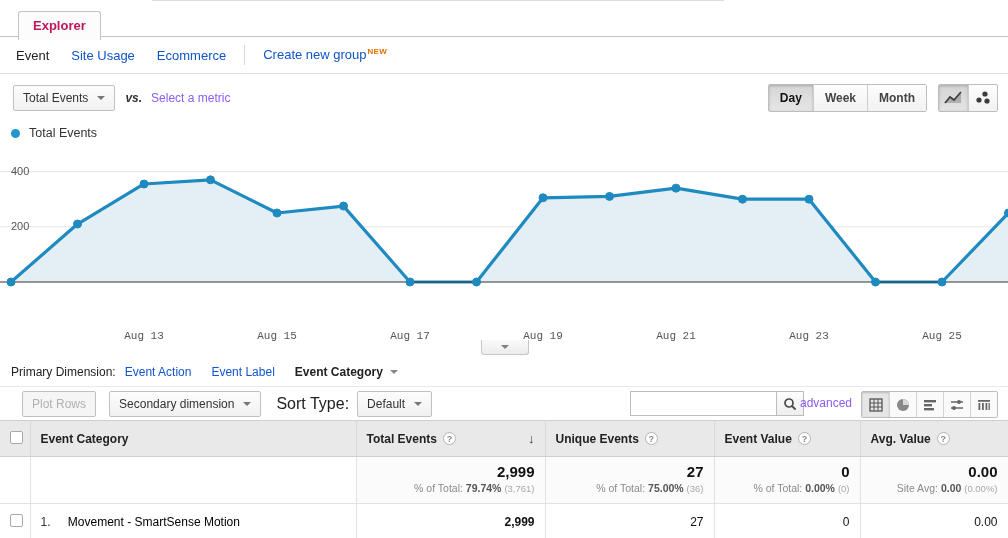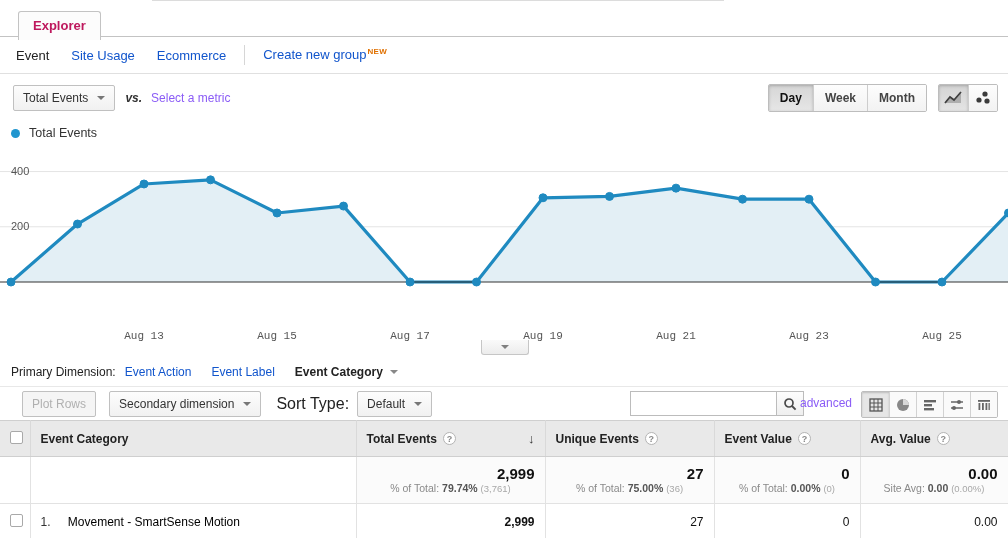--- a/index.html
+++ b/index.html
@@ -225,21 +225,21 @@
     background: #fff; border-radius: 2px; display: inline-block;
     cursor: pointer;
   }
   td.cell {
     border-bottom: 1px solid #e2e2e2; border-right: 1px solid #e2e2e2;
     padding: 0 10px; font-size: 12px; vertical-align: middle;
   }
   tr.summary td { height: 47px; background: #fbfbfb; }
   tr.summary td.blank { background: #fff; }
   .bignum { font-size: 15px; font-weight: bold; text-align: right; color: #111; line-height: 17px; }
-  .subnum { font-size: 10.5px; color: #8a8a8a; text-align: center; line-height: 12px; }
+  .subnum { font-size: 10.5px; color: #8a8a8a; text-align: right; line-height: 17px; }
   .subnum b { color: #555; }
   .subnum .paren { color: #a8a8a8; font-size: 9.5px; }
   tr.datarow td { height: 36px; }
   .rowidx { color: #333; display: inline-block; width: 24px; }
   .rowname { color: #000000; }
   .numcell { text-align: right; font-size: 12px; color: #111; }
   .numcell.bold { font-weight: bold; }
   col.c-chk { width: 30px; }
   col.c-cat { width: 326px; }
   col.c-tot { width: 189px; }

